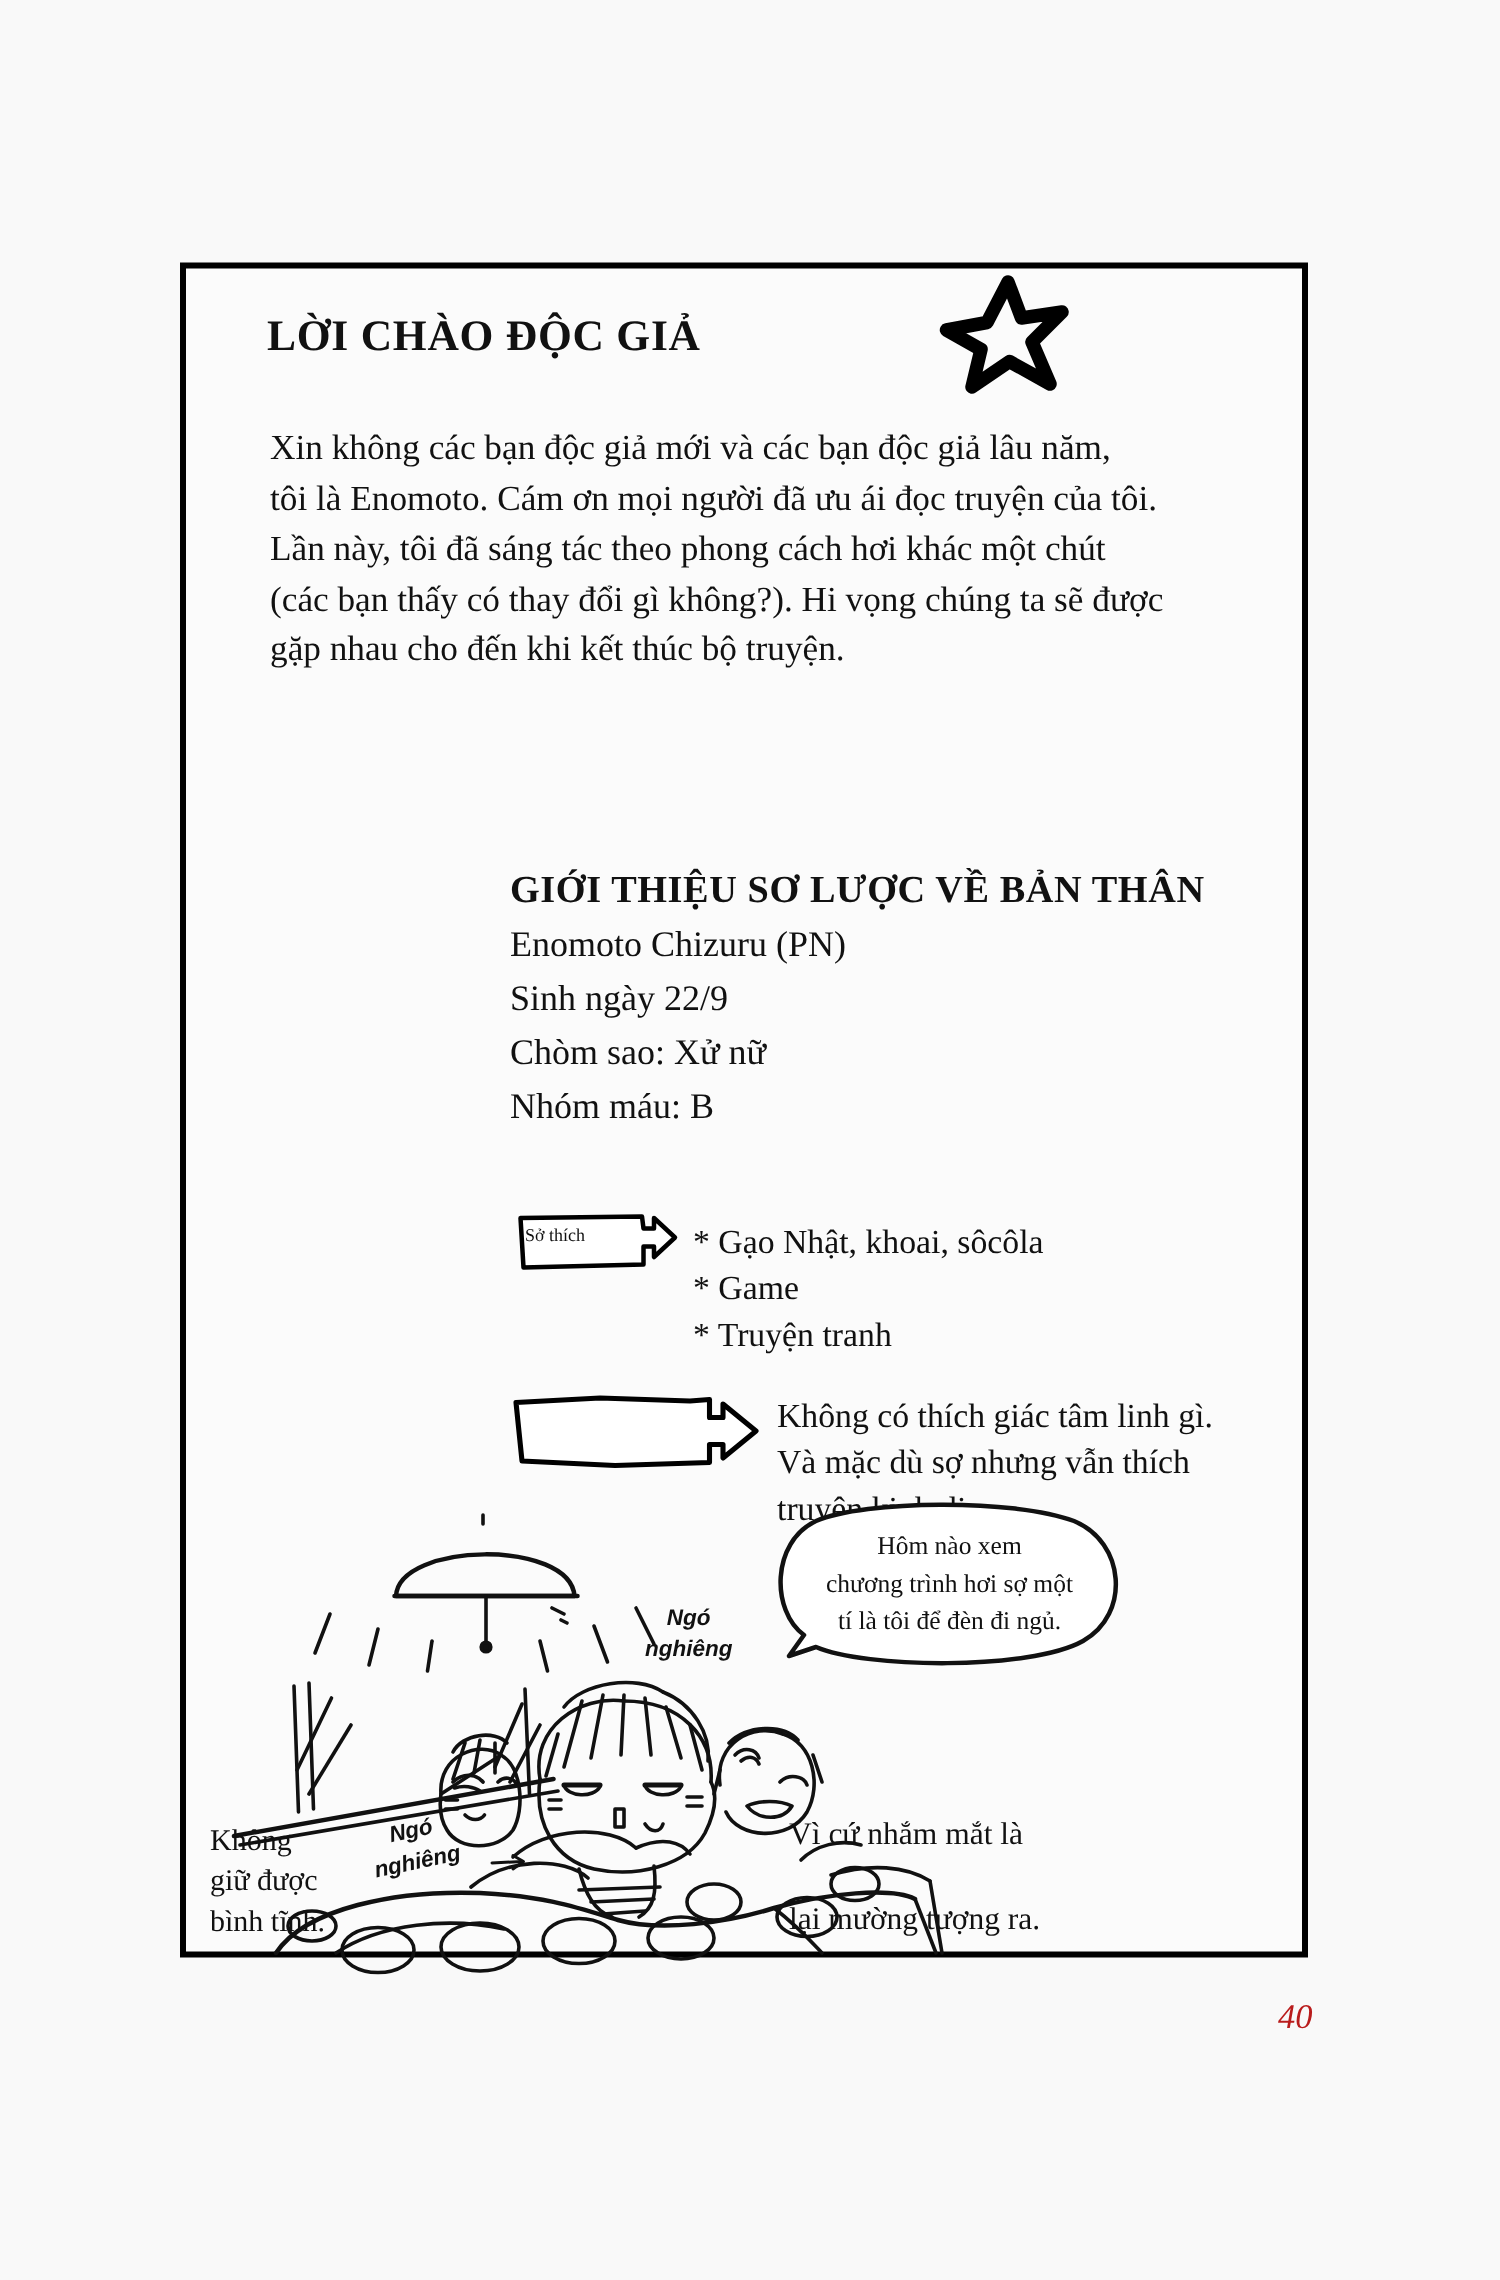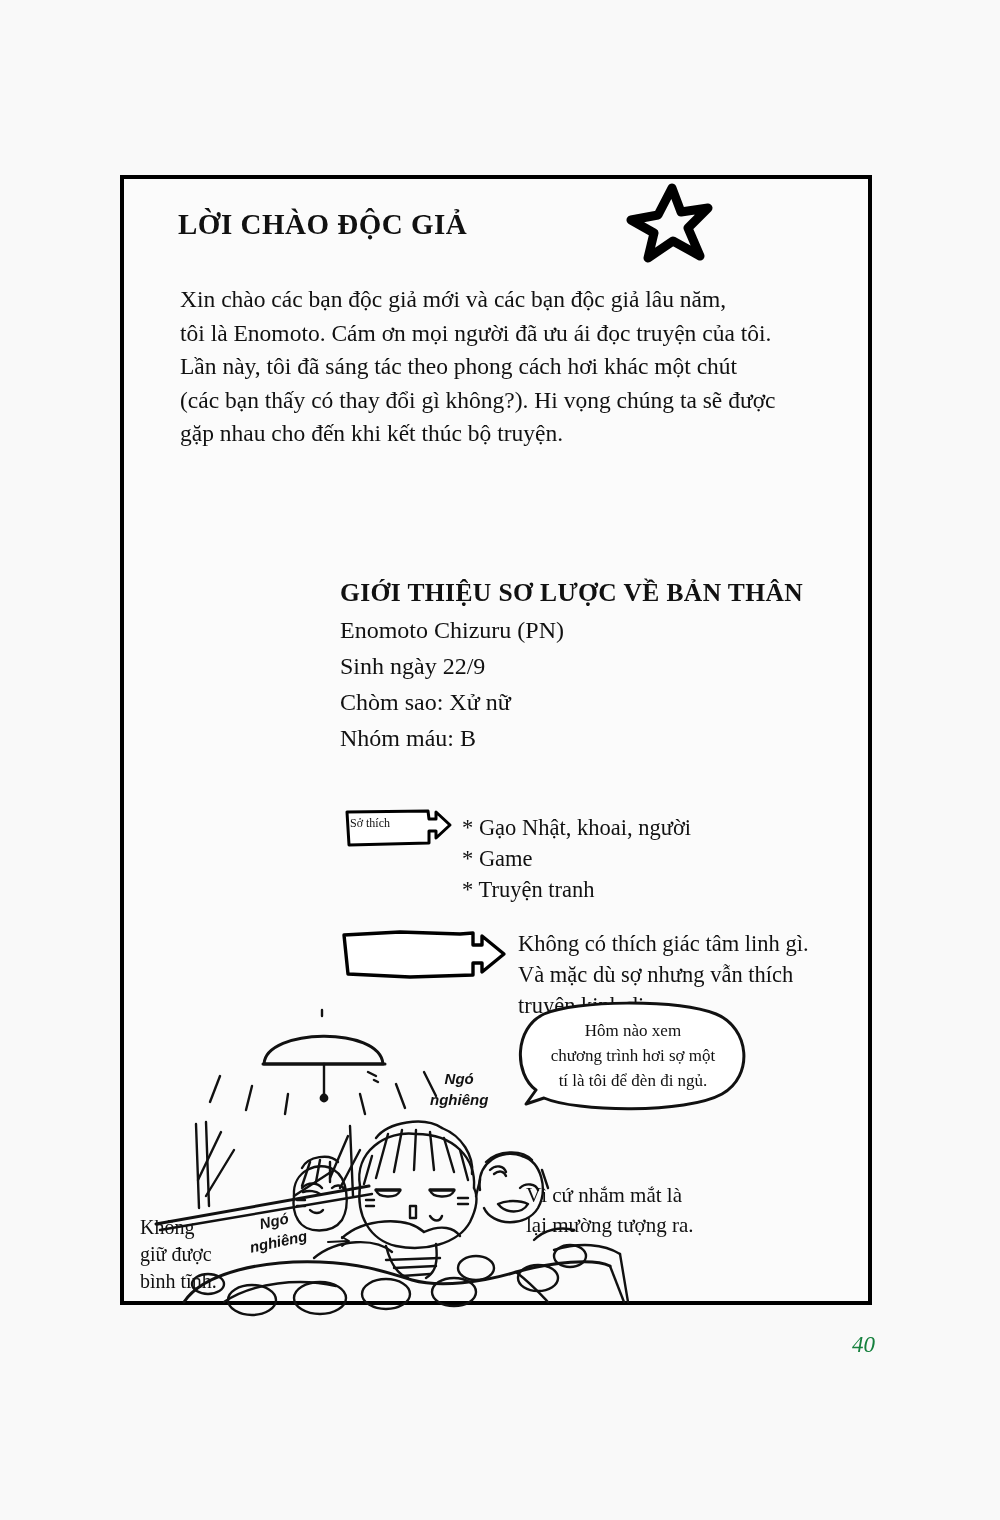--- a/index.html
+++ b/index.html
@@ -176,51 +176,51 @@
   .bubble-text div { white-space: nowrap; }
 
   
   .imagine-caption {
     position: absolute;
     left: 526px;
     top: 1180px;
     font-size: 21px;
     line-height: 30px;
   }
-  .imagine-caption div { white-space: nowrap; }
+  .imagine-caption div { white-space: nowrap; margin-top: 27px; }
 
   
   .page-number {
     position: absolute;
     left: 852px;
     top: 1332px;
     font-size: 23px;
     font-style: italic;
-    color: #15803d;
+    color: #b91c1c;
   }
 
   svg { display: block; overflow: visible; }
 </style>
 </head>
 <body>
 
 <div class="page">
 
   <div class="frame"></div>
 
   <div class="greet-title">LỜI CHÀO ĐỘC GIẢ</div>
 
   <div class="star">
     <svg viewBox="0 0 84 78" width="84" height="78" aria-hidden="true">
       <path d="M44 2 L53 26 L80 22 L60 42 L72 70 L45 55 L20 72 L26 47 L3 34 L30 29 Z" fill="none" stroke="#000" stroke-width="9" stroke-linejoin="round" stroke-linecap="round"></path>
     </svg>
   </div>
 
   <div class="greet-body">
-    <div>Xin chào các bạn độc giả mới và các bạn độc giả lâu năm,</div>
+    <div>Xin không các bạn độc giả mới và các bạn độc giả lâu năm,</div>
     <div>tôi là Enomoto. Cám ơn mọi người đã ưu ái đọc truyện của tôi.</div>
     <div>Lần này, tôi đã sáng tác theo phong cách hơi khác một chút</div>
     <div>(các bạn thấy có thay đổi gì không?). Hi vọng chúng ta sẽ được</div>
     <div>gặp nhau cho đến khi kết thúc bộ truyện.</div>
   </div>
 
   <div class="profile">
     <div class="profile-title">GIỚI THIỆU SƠ LƯỢC VỀ BẢN THÂN</div>
     <div class="profile-line">Enomoto Chizuru (PN)</div>
     <div class="profile-line">Sinh ngày 22/9</div>
@@ -229,21 +229,21 @@
   </div>
 
   <div class="hobby-tag">
     <svg viewBox="0 0 108 40" width="108" height="40" aria-hidden="true">
       <path d="M3 4 L84 3 L85 11 L92 11 L92 4 L106 17 L92 30 L92 23 L85 23 L85 35 L5 37 L3 4 Z" fill="#fff" stroke="#000" stroke-width="3" stroke-linejoin="round"></path>
     </svg>
     <span class="tag-text">Sở thích</span>
   </div>
 
   <div class="hobby-list">
-    <div>* Gạo Nhật, khoai, người</div>
+    <div>* Gạo Nhật, khoai, sôcôla</div>
     <div>* Game</div>
     <div>* Truyện tranh</div>
   </div>
 
   <div class="blank-tag">
     <svg viewBox="0 0 170 52" width="170" height="52" aria-hidden="true">
       <path d="M4 7 L60 4 L120 6 L133 5 L133 17 L142 17 L142 8 L164 26 L142 44 L142 35 L133 35 L133 47
                L70 49 L8 46 L4 7 Z" fill="#fff" stroke="#000" stroke-width="3.4" stroke-linejoin="round"></path>
     </svg>
   </div>

